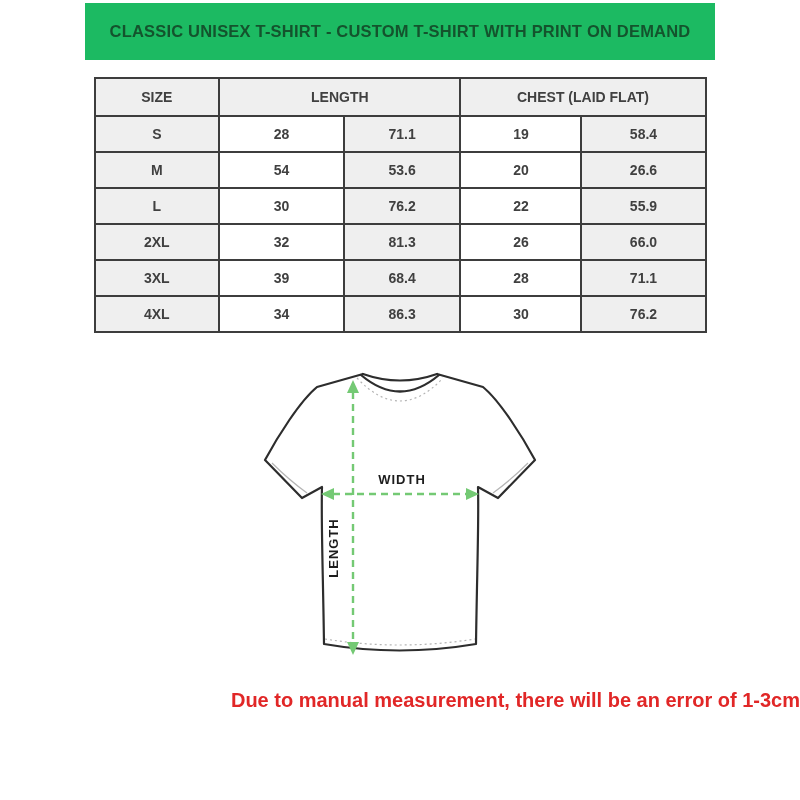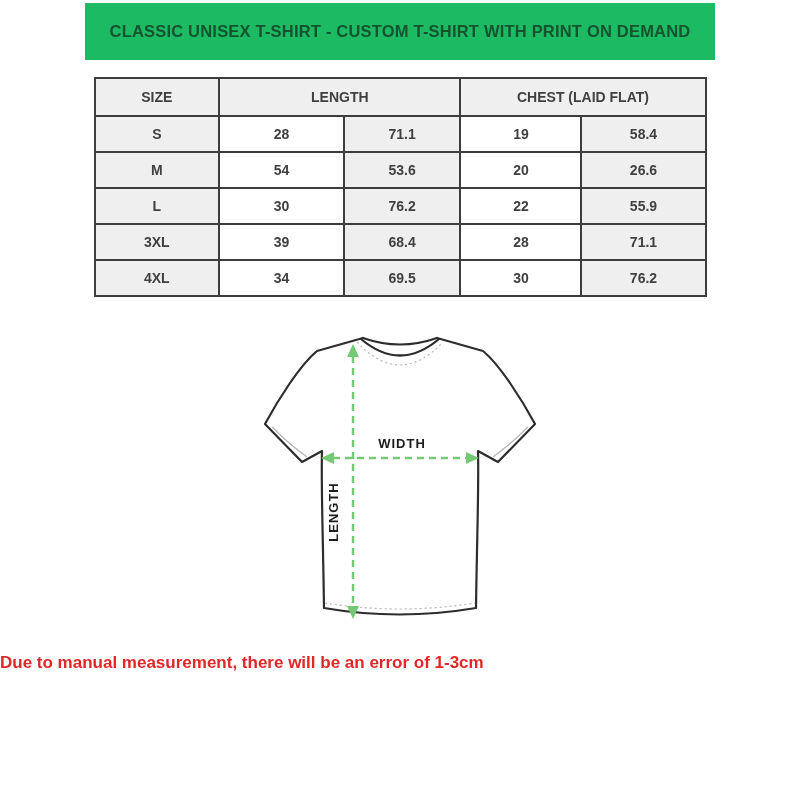--- a/index.html
+++ b/index.html
@@ -28,21 +28,21 @@
   td.c-size{background:#efefef;}
   td.c-white{background:#ffffff;}
   td.c-gray{background:#efefef;margin-top:29px;}
   
   .diagram-wrap{width:300px;margin:23px auto 0 auto;}
   .diagram-wrap svg{display:block;}
   .svg-label{font-family:"Liberation Sans",sans-serif;font-weight:bold;font-size:13px;
     fill:#1d1d1d;letter-spacing:1px;}
   
   .footer-note{
-    margin-top:-2px;text-align:left;font-size:17px;font-weight:bold;color:#e12727;
+    margin-top:-2px;text-align:right;font-size:20px;font-weight:bold;color:#e12727;
   }
 </style>
 </head>
 <body>
 
 <div class="page">
 
   <div class="banner">
     <div class="banner-title">CLASSIC UNISEX T-SHIRT - CUSTOM T-SHIRT WITH PRINT ON DEMAND</div>
   </div>
@@ -78,30 +78,37 @@
           <td class="c-gray">26.6</td>
         </tr>
         <tr>
           <td class="c-size">L</td>
           <td class="c-white">30</td>
           <td class="c-gray">76.2</td>
           <td class="c-white">22</td>
           <td class="c-gray">55.9</td>
         </tr>
         <tr>
+          <td class="c-size">2XL</td>
+          <td class="c-white">32</td>
+          <td class="c-gray">81.3</td>
+          <td class="c-white">26</td>
+          <td class="c-gray">66.0</td>
+        </tr>
+        <tr>
           <td class="c-size">3XL</td>
           <td class="c-white">39</td>
           <td class="c-gray">68.4</td>
           <td class="c-white">28</td>
           <td class="c-gray">71.1</td>
         </tr>
         <tr>
           <td class="c-size">4XL</td>
           <td class="c-white">34</td>
-          <td class="c-gray">69.5</td>
+          <td class="c-gray">86.3</td>
           <td class="c-white">30</td>
           <td class="c-gray">76.2</td>
         </tr>
       </tbody>
   </table>
 
   <div class="diagram-wrap">
     <svg width="300" height="335" viewBox="0 0 300 335">
 
       <g fill="#ffffff" stroke="#2d2d2d" stroke-width="2.2" stroke-linejoin="round" stroke-linecap="round">

